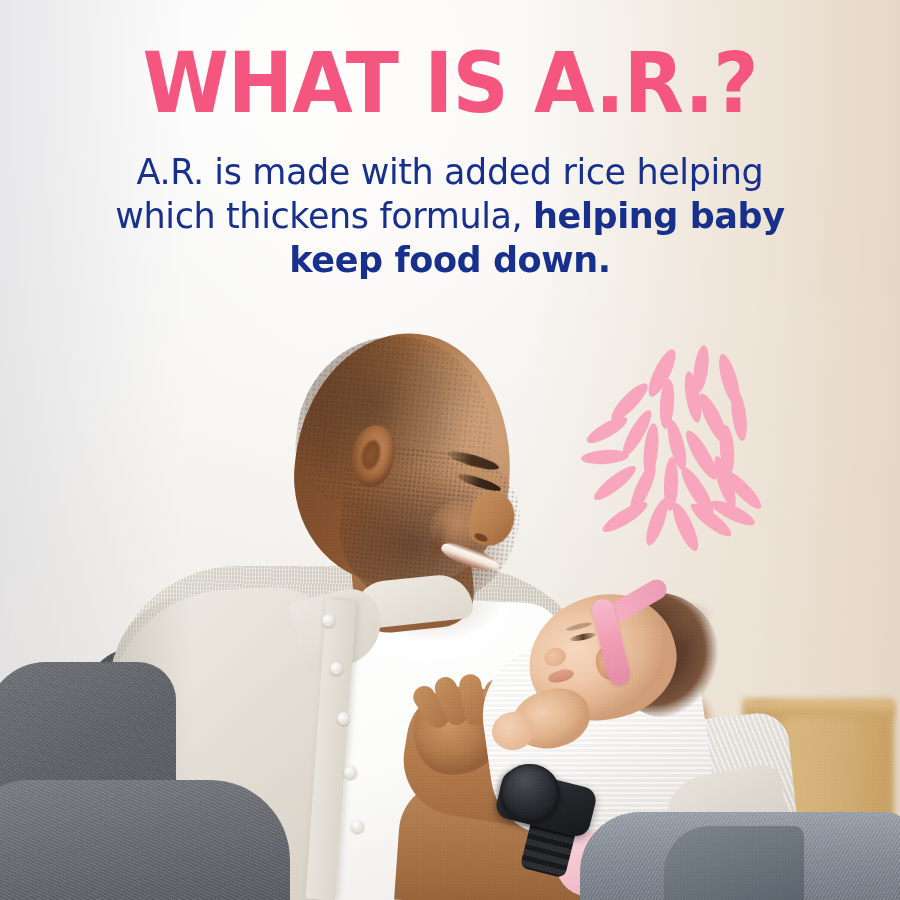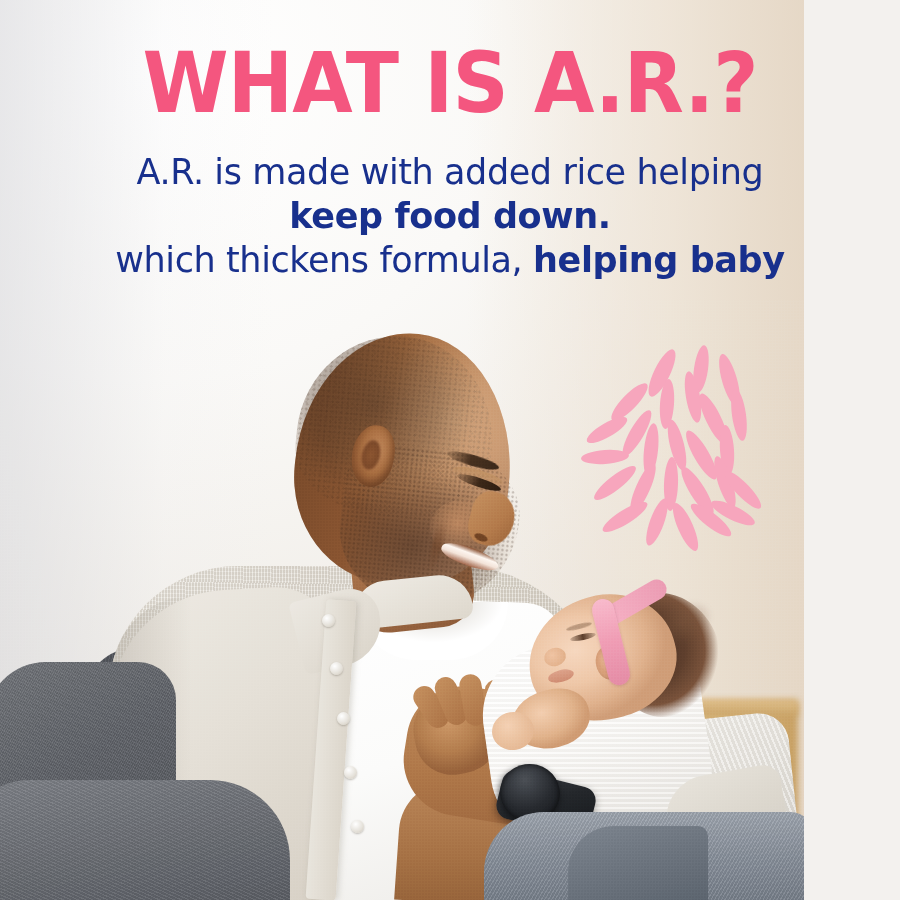--- a/index.html
+++ b/index.html
@@ -2,21 +2,21 @@
 <html><head>
 <meta charset="utf-8">
 <style>
   html,body{margin:0;padding:0;}
   body{
     width:900px;height:900px;overflow:hidden;
     font-family:"Liberation Sans", sans-serif;
     background:#f3f1ee;
   }
   #ad{
-    position:relative;width:804px;height:900px;overflow:hidden;
+    position:relative;width:900px;height:900px;overflow:hidden;
     background:#f5f3f0;
   }
 
   
   .scene{position:absolute;inset:0;overflow:hidden;}
 
   
   .wall{
     position:absolute;inset:0;
     background:
@@ -622,20 +622,20 @@
       <div class="grain" style="left: 128px; top: 144px; width: 14px; height: 48px; background: rgb(247, 166, 189); transform: rotate(-64deg);"></div>
     </div>
 
   <div class="headline">WHAT IS A.R.?</div>
 
   <div class="subcopy">
     <div>
       <span>A.R. is made with added rice helping</span>
     </div>
     <div>
+      <span>which thickens formula, </span><b>helping baby</b>
+    </div>
+    <div>
       <b>keep food down.</b>
     </div>
-    <div>
-      <span>which thickens formula, </span><b>helping baby</b>
-    </div>
   </div>
 
 </div>
 
 </body></html>

